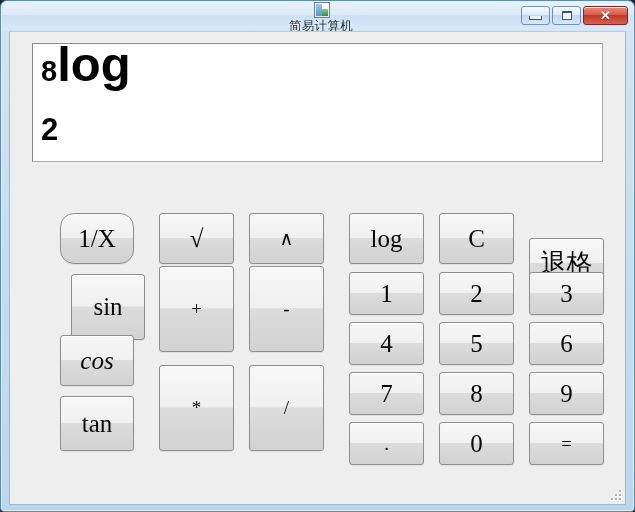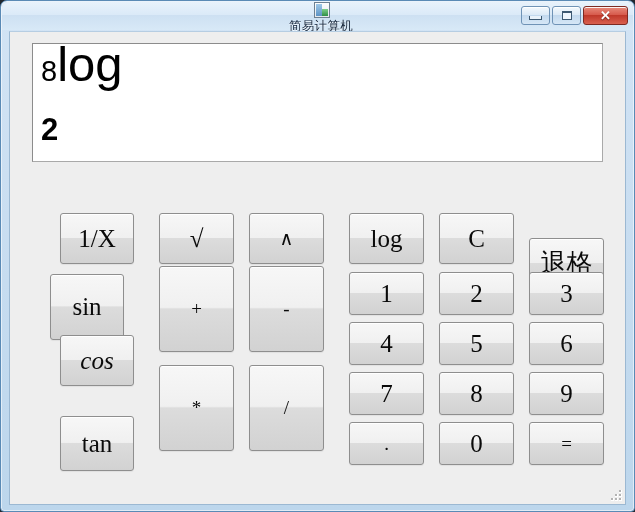--- a/index.html
+++ b/index.html
@@ -140,21 +140,21 @@
     border: 1px solid #a9a9a9;
     border-top-color: #8c8c8c;
     border-left-color: #8c8c8c;
     overflow: hidden;
   }
   #display-line1 {
     position: absolute;
     left: 8px; top: -4px;
     white-space: nowrap;
     font-family: "Liberation Sans", sans-serif;
-    font-weight: normal;
+    font-weight: bold;
     color: #000000;
     line-height: 1;
   }
   #expr-operand {
     font-size: 29px;
     vertical-align: baseline;
   }
   #expr-operator {
     font-size: 49px;
     vertical-align: baseline;
@@ -239,24 +239,24 @@
   <div id="client">
 
     <div id="display">
       <div id="display-line1">
         <span id="expr-operand">8</span><span id="expr-operator">log</span>
       </div>
       <div id="display-line2">2</div>
     </div>
 
     <div id="keypad">
-        <div class="btn" style="left: 50px; top: 181px; width: 74px; height: 51px;">1/X</div>
-        <div class="btn" style="left: 40px; top: 242px; width: 74px; height: 66px;">sin</div>
+        <div class="btn" style="left: 50px; top: 181px; width: 74px; height: 51px; border-radius: 14px;">1/X</div>
+        <div class="btn" style="left: 61px; top: 242px; width: 74px; height: 66px;">sin</div>
         <div class="btn" style="left: 50px; top: 303px; width: 74px; height: 51px; font-style: italic;">cos</div>
-        <div class="btn" style="left: 50px; top: 364px; width: 74px; height: 55px; margin-top: 20px;">tan</div>
+        <div class="btn" style="left: 50px; top: 364px; width: 74px; height: 55px;">tan</div>
         <div class="btn" style="left: 149px; top: 181px; width: 75px; height: 51px;">√</div>
         <div class="btn small-sym" style="left: 239px; top: 181px; width: 75px; height: 51px;">∧</div>
         <div class="btn small-sym tall" style="left: 149px; top: 234px; width: 75px; height: 86px;">+</div>
         <div class="btn small-sym tall" style="left: 239px; top: 234px; width: 75px; height: 86px;">-</div>
         <div class="btn small-sym tall" style="left: 149px; top: 333px; width: 75px; height: 86px;">*</div>
         <div class="btn small-sym tall" style="left: 239px; top: 333px; width: 75px; height: 86px;">/</div>
         <div class="btn" style="left: 339px; top: 181px; width: 75px; height: 51px;">log</div>
         <div class="btn" style="left: 429px; top: 181px; width: 75px; height: 51px;">C</div>
         <div class="btn cjk" style="left: 519px; top: 181px; width: 75px; height: 51px;">退格</div>
         <div class="btn" style="left: 339px; top: 240px; width: 75px; height: 43px;">1</div>

